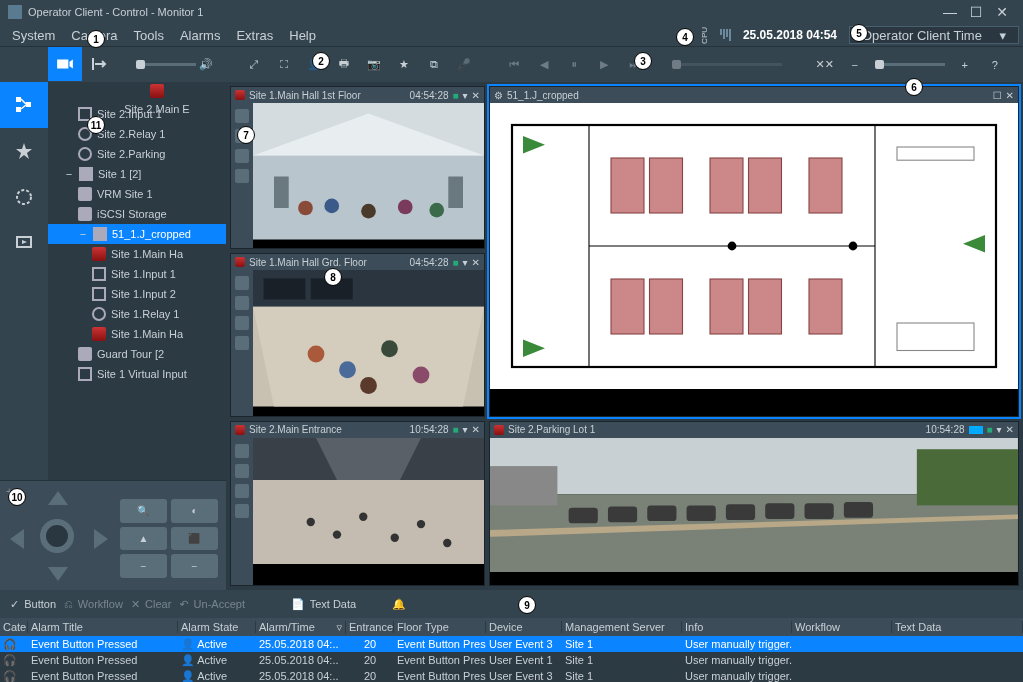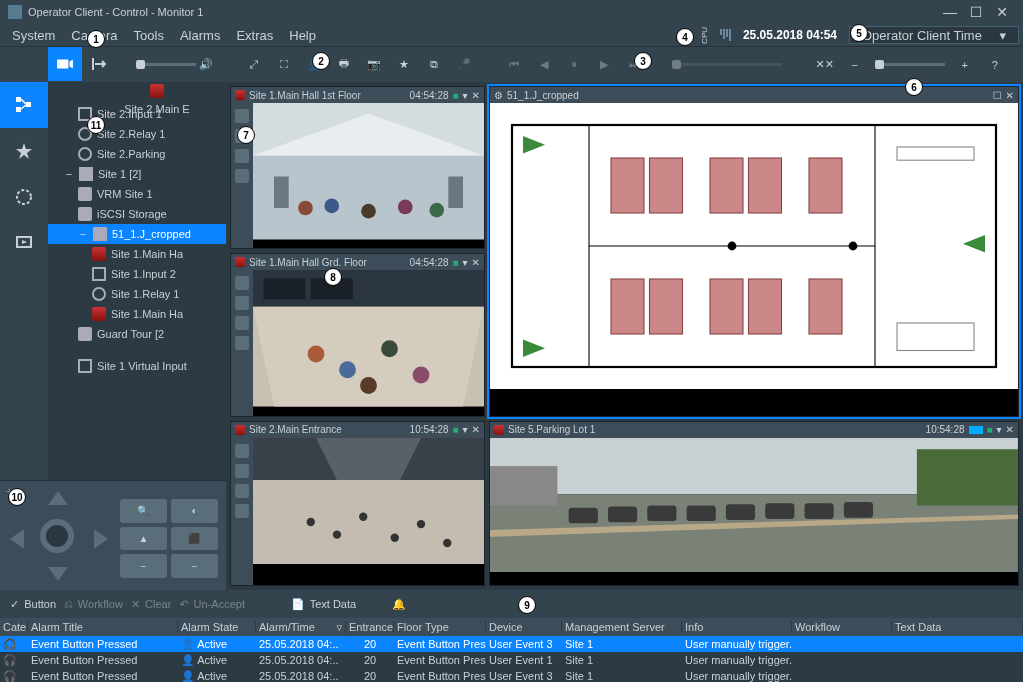--- a/index.html
+++ b/index.html
@@ -231,35 +231,39 @@
           <span class="caret">−</span>
           <div class="ti map-ic"></div>
           <span>51_1.J_cropped</span>
         </div>
         <div class="tree-item" style="padding-left: 44px;">
           <div class="ti cam-ic"></div>
           <span>Site 1.Main Ha</span>
         </div>
         <div class="tree-item" style="padding-left: 44px;">
           <div class="ti input-ic"></div>
+          <span>Site 1.Input 1</span>
+        </div>
+        <div class="tree-item" style="padding-left: 44px;">
+          <div class="ti input-ic"></div>
           <span>Site 1.Input 2</span>
         </div>
         <div class="tree-item" style="padding-left: 44px;">
           <div class="ti relay-ic"></div>
           <span>Site 1.Relay 1</span>
         </div>
         <div class="tree-item" style="padding-left: 44px;">
           <div class="ti cam-ic"></div>
           <span>Site 1.Main Ha</span>
         </div>
         <div class="tree-item" style="padding-left: 30px;">
           <div class="ti db-ic"></div>
           <span>Guard Tour [2</span>
         </div>
-        <div class="tree-item" style="padding-left: 30px; margin-top: 12px;">
+        <div class="tree-item" style="padding-left: 30px;">
           <div class="ti input-ic"></div>
           <span>Site 1 Virtual Input</span>
         </div>
       </div>
   </div>
 
   <div class="viewer">
     <div class="row" style="flex:2">
       <div style="display:flex;flex-direction:column;gap:4px;width:255px">
 
@@ -406,21 +410,21 @@
                 <circle cx="160" cy="82" r="4" fill="#333"></circle>
                 <circle cx="185" cy="100" r="4" fill="#333"></circle>
               </svg>
             </div>
         </div>
       </div>
 
       <div class="pane" style="flex:1">
         <div class="pane-h">
             <div class="pic cam-ic"></div>
-            <span>Site 5.Parking Lot 1</span>
+            <span>Site 2.Parking Lot 1</span>
             <div class="fill"></div>
             <span>10:54:28</span>
             <span style="width:14px;height:8px;background:#0af"></span>
             <span style="color:#2a7">■</span>
             <span>▾</span>
             <span>✕</span>
           </div>
         <div class="pane-body">
             <svg class="camimg" viewBox="0 0 470 120" preserveAspectRatio="none">
               <rect width="470" height="50" fill="#c8d0d4"></rect>

